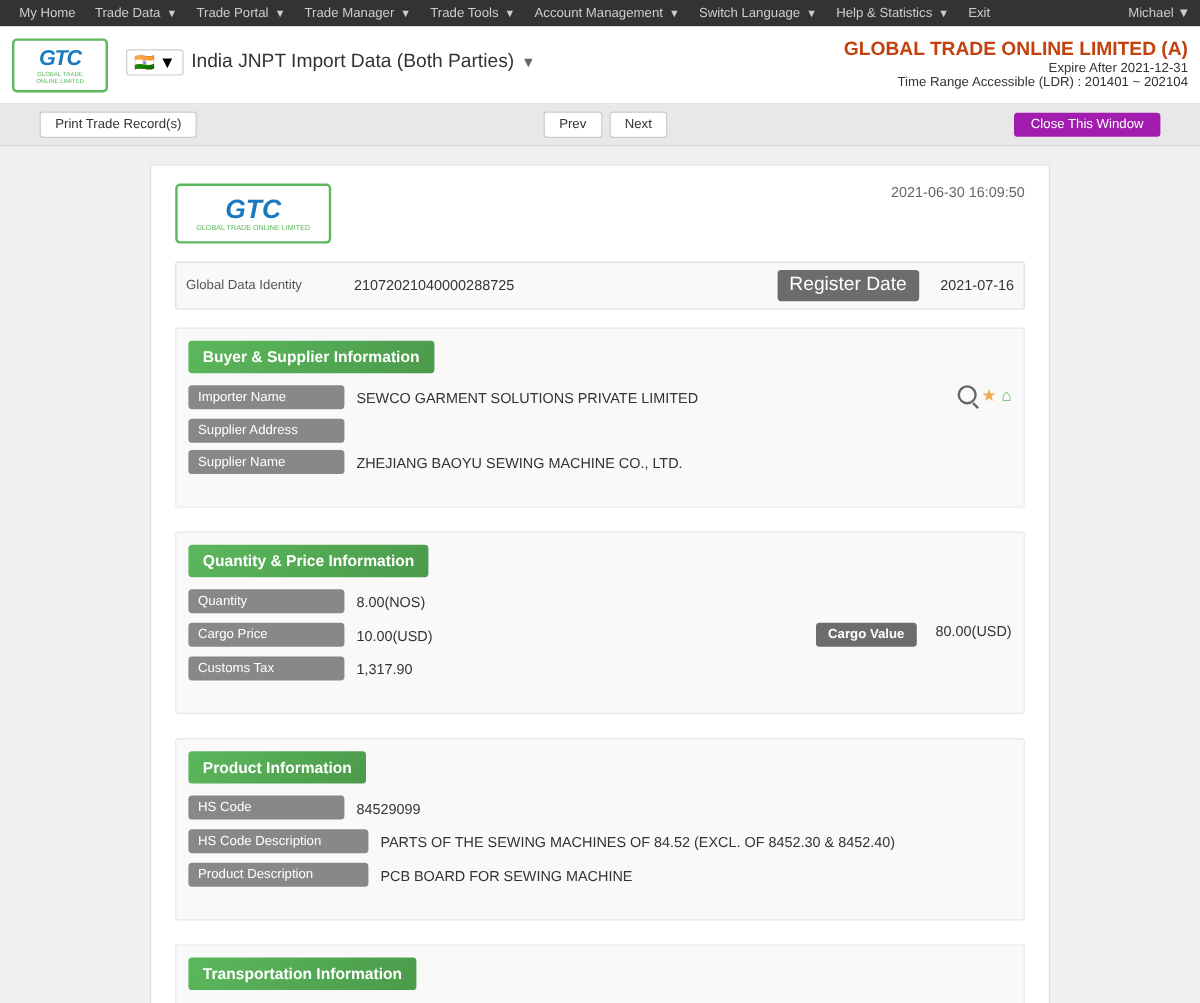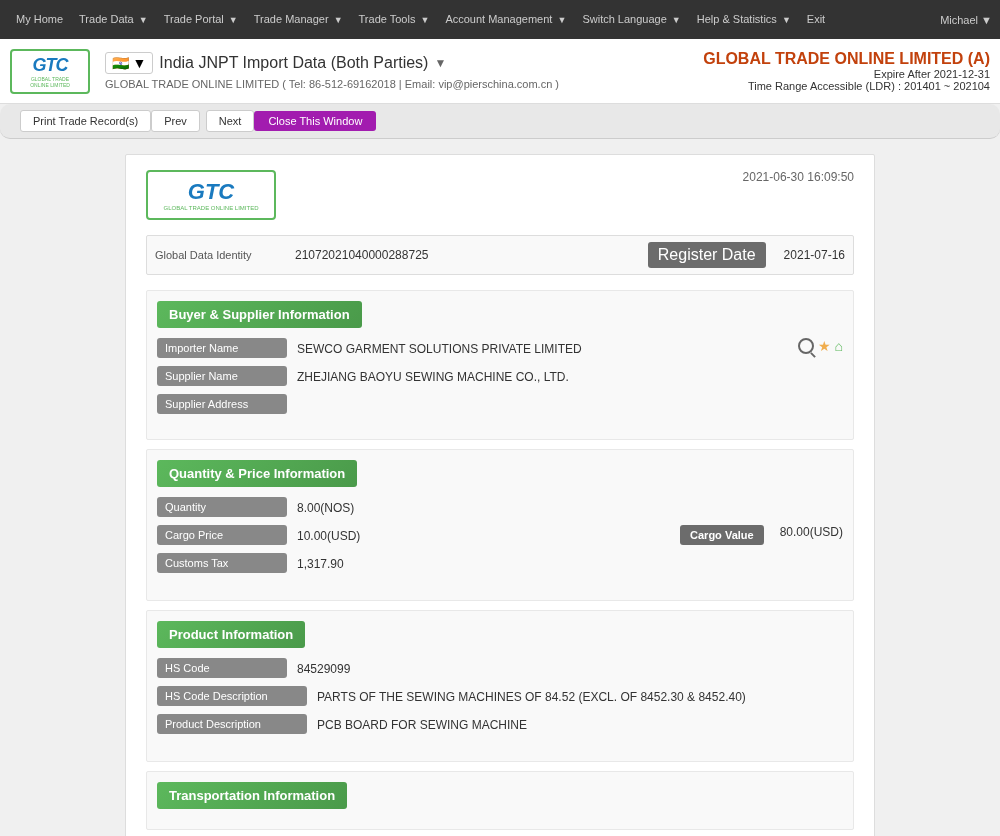--- a/index.html
+++ b/index.html
@@ -1,40 +1,40 @@
 <!DOCTYPE html>
 <html><head>
   <meta charset="utf-8">
   <style>
     * { margin: 0; padding: 0; box-sizing: border-box; }
     body { font-family: Arial, sans-serif; font-size: 12px; background: #f0f0f0; color: #333; width: 1000px; min-height: 836px; }
 
     
-    .top-nav { background: #333; color: #ccc; height: 39px; display: flex; align-items: center; justify-content: space-between; padding: 0 8px; font-size: 11px; }
+    .top-nav { background: #333; color: #ccc; height: 22px; display: flex; align-items: center; justify-content: space-between; padding: 0 8px; font-size: 11px; }
     .top-nav-left { display: flex; gap: 0; }
     .nav-item { color: #ccc; cursor: pointer; padding: 0 8px; line-height: 22px; }
     .nav-item .arrow { font-size: 9px; margin-left: 2px; }
     .top-nav-right { color: #ccc; }
 
     
     .header-bar { background: #fff; height: 65px; display: flex; align-items: center; justify-content: space-between; padding: 0 10px; border-bottom: 1px solid #ddd; }
     .logo-area { display: flex; align-items: center; gap: 6px; }
     .logo-box { width: 80px; height: 45px; border: 2px solid #5cb85c; border-radius: 4px; display: flex; flex-direction: column; align-items: center; justify-content: center; }
     .logo-gtc { color: #1a7abf; font-size: 18px; font-weight: 900; font-style: italic; letter-spacing: -1px; }
     .logo-sub { color: #5cb85c; font-size: 5px; text-align: center; line-height: 1.2; }
     .header-center { flex: 1; padding: 0 15px; }
     .header-title { display: flex; align-items: center; gap: 6px; margin-bottom: 4px; }
     .flag-btn { background: #fff; border: 1px solid #ccc; padding: 2px 6px; border-radius: 3px; display: flex; align-items: center; gap: 3px; cursor: pointer; font-size: 14px; }
     .page-title-text { font-size: 16px; color: #333; font-weight: normal; }
     .header-subtitle { font-size: 11px; color: #666; }
     .header-right { text-align: right; font-size: 11px; color: #333; }
     .company-name { color: #c2410c; font-weight: bold; font-size: 16px; }
 
     
-    .toolbar { background: #e8e8e8; padding: 6px 20px; display: flex; align-items: center; border-bottom: 1px solid #ccc; border-radius: 10px; }
+    .toolbar { background: #e8e8e8; padding: 6px 33px; display: flex; align-items: center; justify-content: space-between; border-bottom: 1px solid #ccc; }
     .toolbar-left { display: flex; gap: 6px; }
     .toolbar-center { display: flex; gap: 6px; }
     .btn-print { background: #fff; border: 1px solid #ccc; padding: 4px 12px; border-radius: 3px; cursor: pointer; font-size: 11px; color: #333; }
     .btn-nav { background: #fff; border: 1px solid #ccc; padding: 4px 12px; border-radius: 3px; cursor: pointer; font-size: 11px; color: #333; }
     .btn-close { background: #a21caf; border: none; color: #fff; padding: 4px 14px; border-radius: 3px; cursor: pointer; font-size: 11px; }
 
     
     .main-content { padding: 15px 20px; background: #f0f0f0; }
     .record-card { background: #fff; border: 1px solid #ddd; border-radius: 2px; padding: 15px 20px; max-width: 750px; margin: 0 auto; }
 
@@ -59,21 +59,21 @@
     .info-section { margin-bottom: 15px; }
     .info-row { display: flex; align-items: flex-start; margin-bottom: 6px; }
     .info-label { background: #888; color: #fff; padding: 4px 8px; border-radius: 3px; font-size: 11px; min-width: 130px; text-align: left; margin-right: 10px; white-space: nowrap; }
     .info-label.wide { min-width: 150px; }
     .info-value { color: #333; font-size: 12px; padding: 4px 0; flex: 1; }
     .info-actions { display: flex; gap: 4px; margin-left: 8px; }
     .cargo-value-btn { background: #6c6c6c; color: #fff; padding: 4px 10px; border-radius: 3px; font-size: 11px; margin-right: 8px; font-weight: bold; }
     .cargo-value-val { color: #333; font-size: 12px; }
 
     
-    .section-wrap { margin-bottom: 9px; padding: 10px; background: #f9f9f9; border: 1px solid #e8e8e8; border-radius: 2px; }
+    .section-wrap { margin-bottom: 20px; padding: 10px; background: #f9f9f9; border: 1px solid #e8e8e8; border-radius: 2px; }
 
     
     .star-icon { color: #f0ad4e; font-size: 14px; }
     .home-icon { color: #5cb85c; font-size: 14px; }
     .search-icon-circle { width: 16px; height: 16px; border: 2px solid #666; border-radius: 50%; display: inline-block; position: relative; cursor: pointer; }
     .search-icon-circle::after { content: ''; position: absolute; bottom: -4px; right: -4px; width: 6px; height: 2px; background: #666; transform: rotate(45deg); }
   </style>
 </head>
 <body>
 
@@ -103,21 +103,20 @@
   </div>
   <div class="header-center">
     <div class="header-title">
       <button class="flag-btn">
         <span>🇮🇳</span>
         <span>▼</span>
       </button>
       <span class="page-title-text">India JNPT Import Data (Both Parties)</span>
       <span style="cursor:pointer; color:#666;">▼</span>
     </div>
-    <div class="header-subtitle">GLOBAL TRADE ONLINE LIMITED ( Tel: 86-512-69162018 | Email: vip@pierschina.com.cn )</div>
   </div>
   <div class="header-right">
     <div class="company-name">GLOBAL TRADE ONLINE LIMITED (A)</div>
     <div>Expire After 2021-12-31</div>
     <div>Time Range Accessible (LDR) : 201401 ~ 202104</div>
   </div>
 </div>
 
 <div class="toolbar">
   <div class="toolbar-left">
@@ -156,26 +155,26 @@
         <div class="info-row">
           <span class="info-label">Importer Name</span>
           <span class="info-value">SEWCO GARMENT SOLUTIONS PRIVATE LIMITED</span>
           <div class="info-actions">
             <span class="search-icon-circle"></span>
             <span class="star-icon">★</span>
             <span class="home-icon">⌂</span>
           </div>
         </div>
         <div class="info-row">
+          <span class="info-label">Supplier Address</span>
+          <span class="info-value"></span>
+        </div>
+        <div class="info-row">
           <span class="info-label">Supplier Name</span>
           <span class="info-value">ZHEJIANG BAOYU SEWING MACHINE CO., LTD.</span>
-        </div>
-        <div class="info-row">
-          <span class="info-label">Supplier Address</span>
-          <span class="info-value"></span>
         </div>
       </div>
     </div>
 
     <div class="section-wrap">
       <div class="section-header">Quantity &amp; Price Information</div>
       <div class="info-section">
         <div class="info-row">
           <span class="info-label">Quantity</span>
           <span class="info-value">8.00(NOS)</span>

